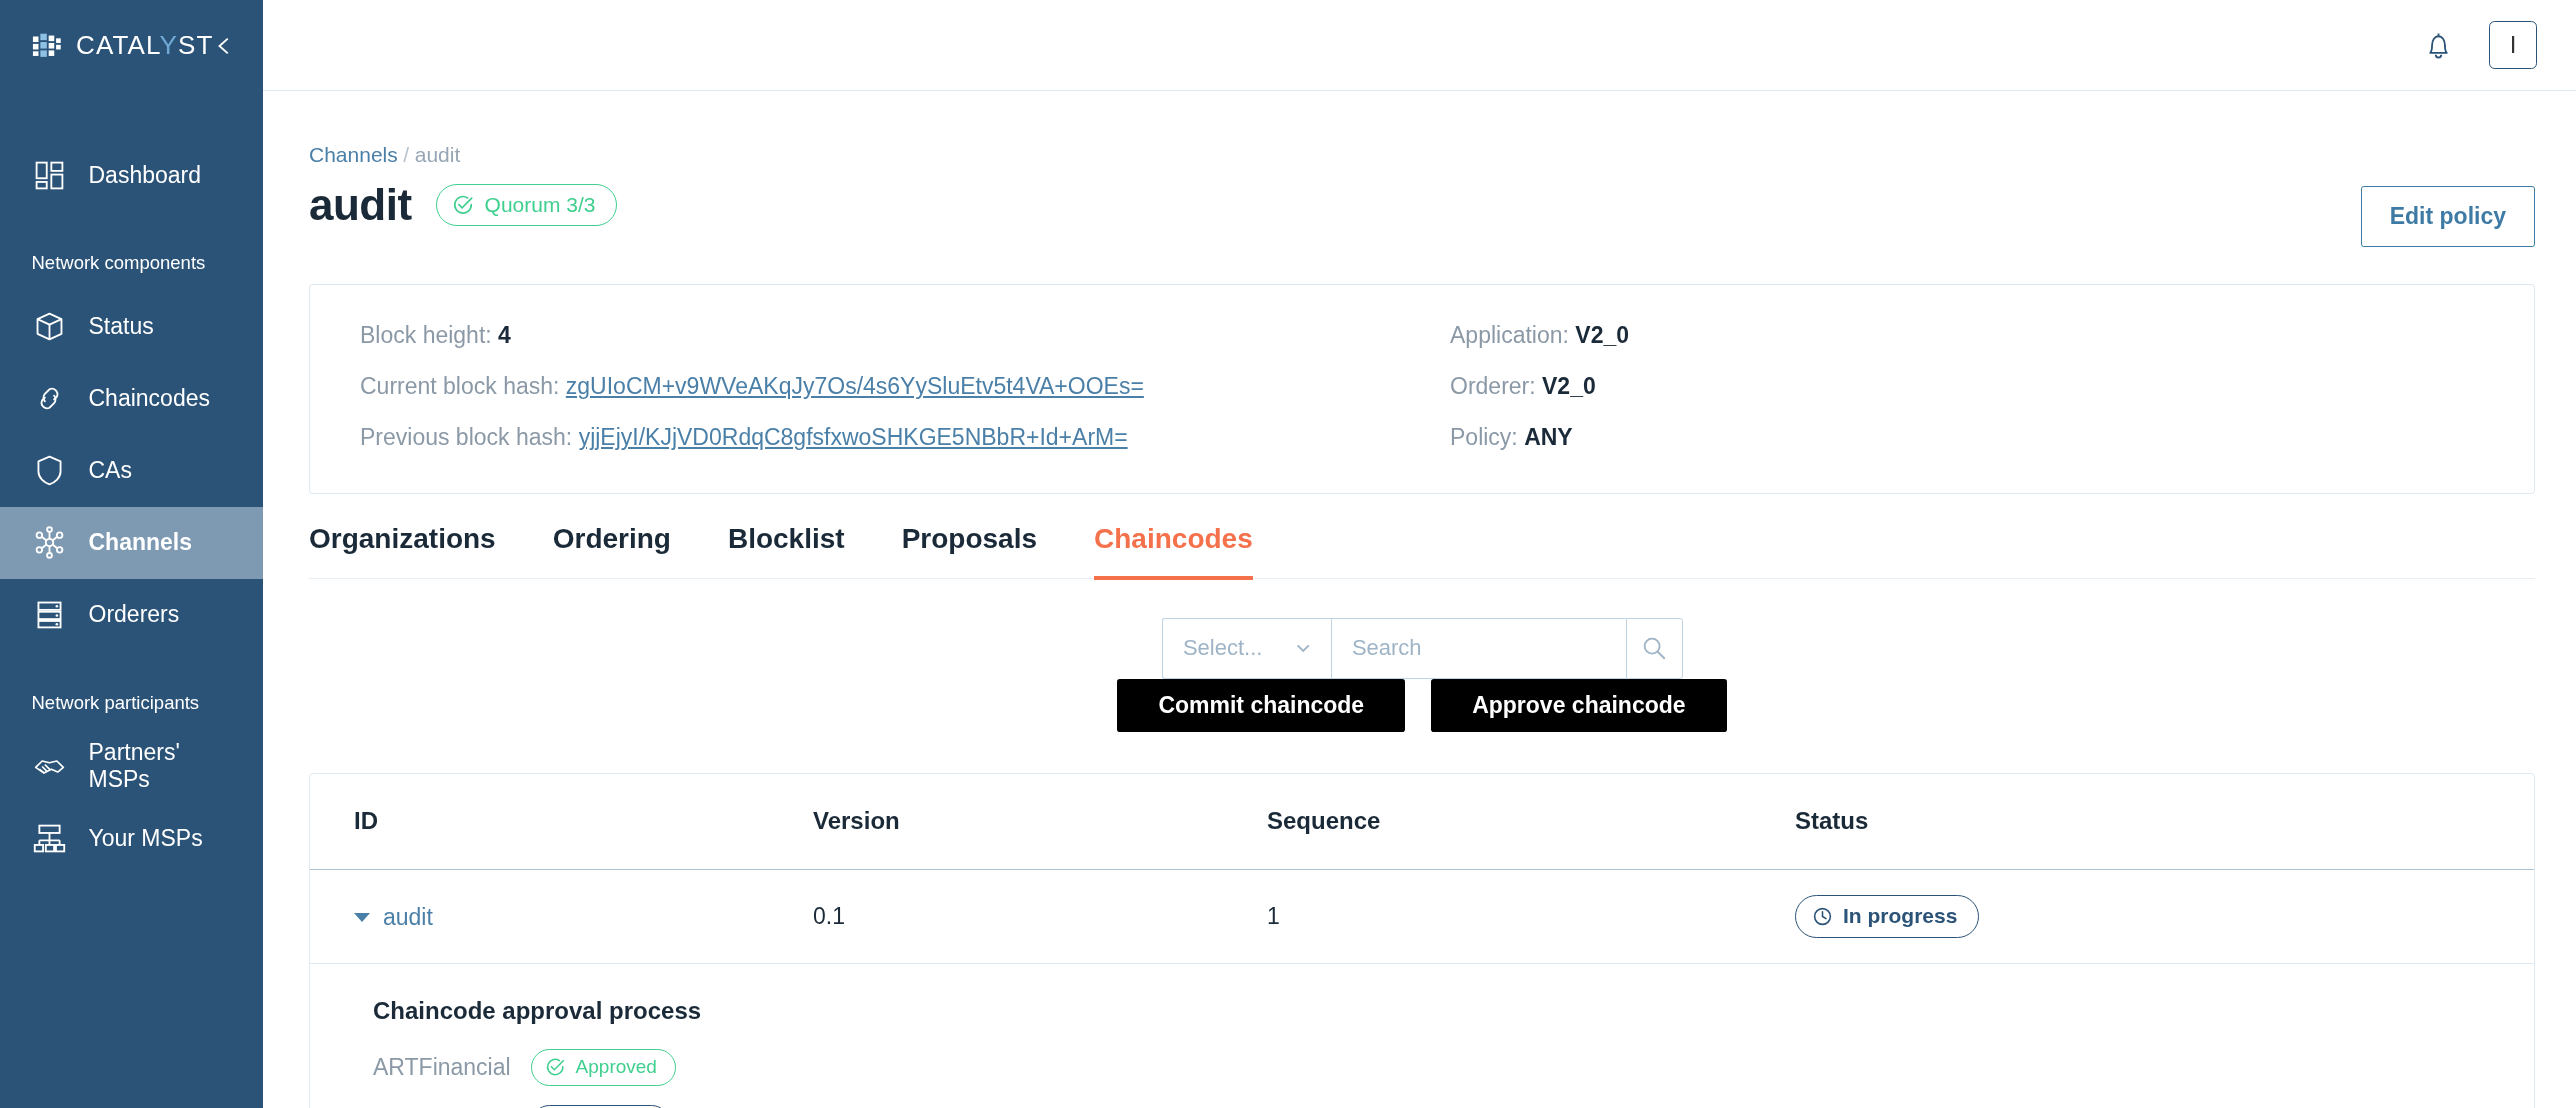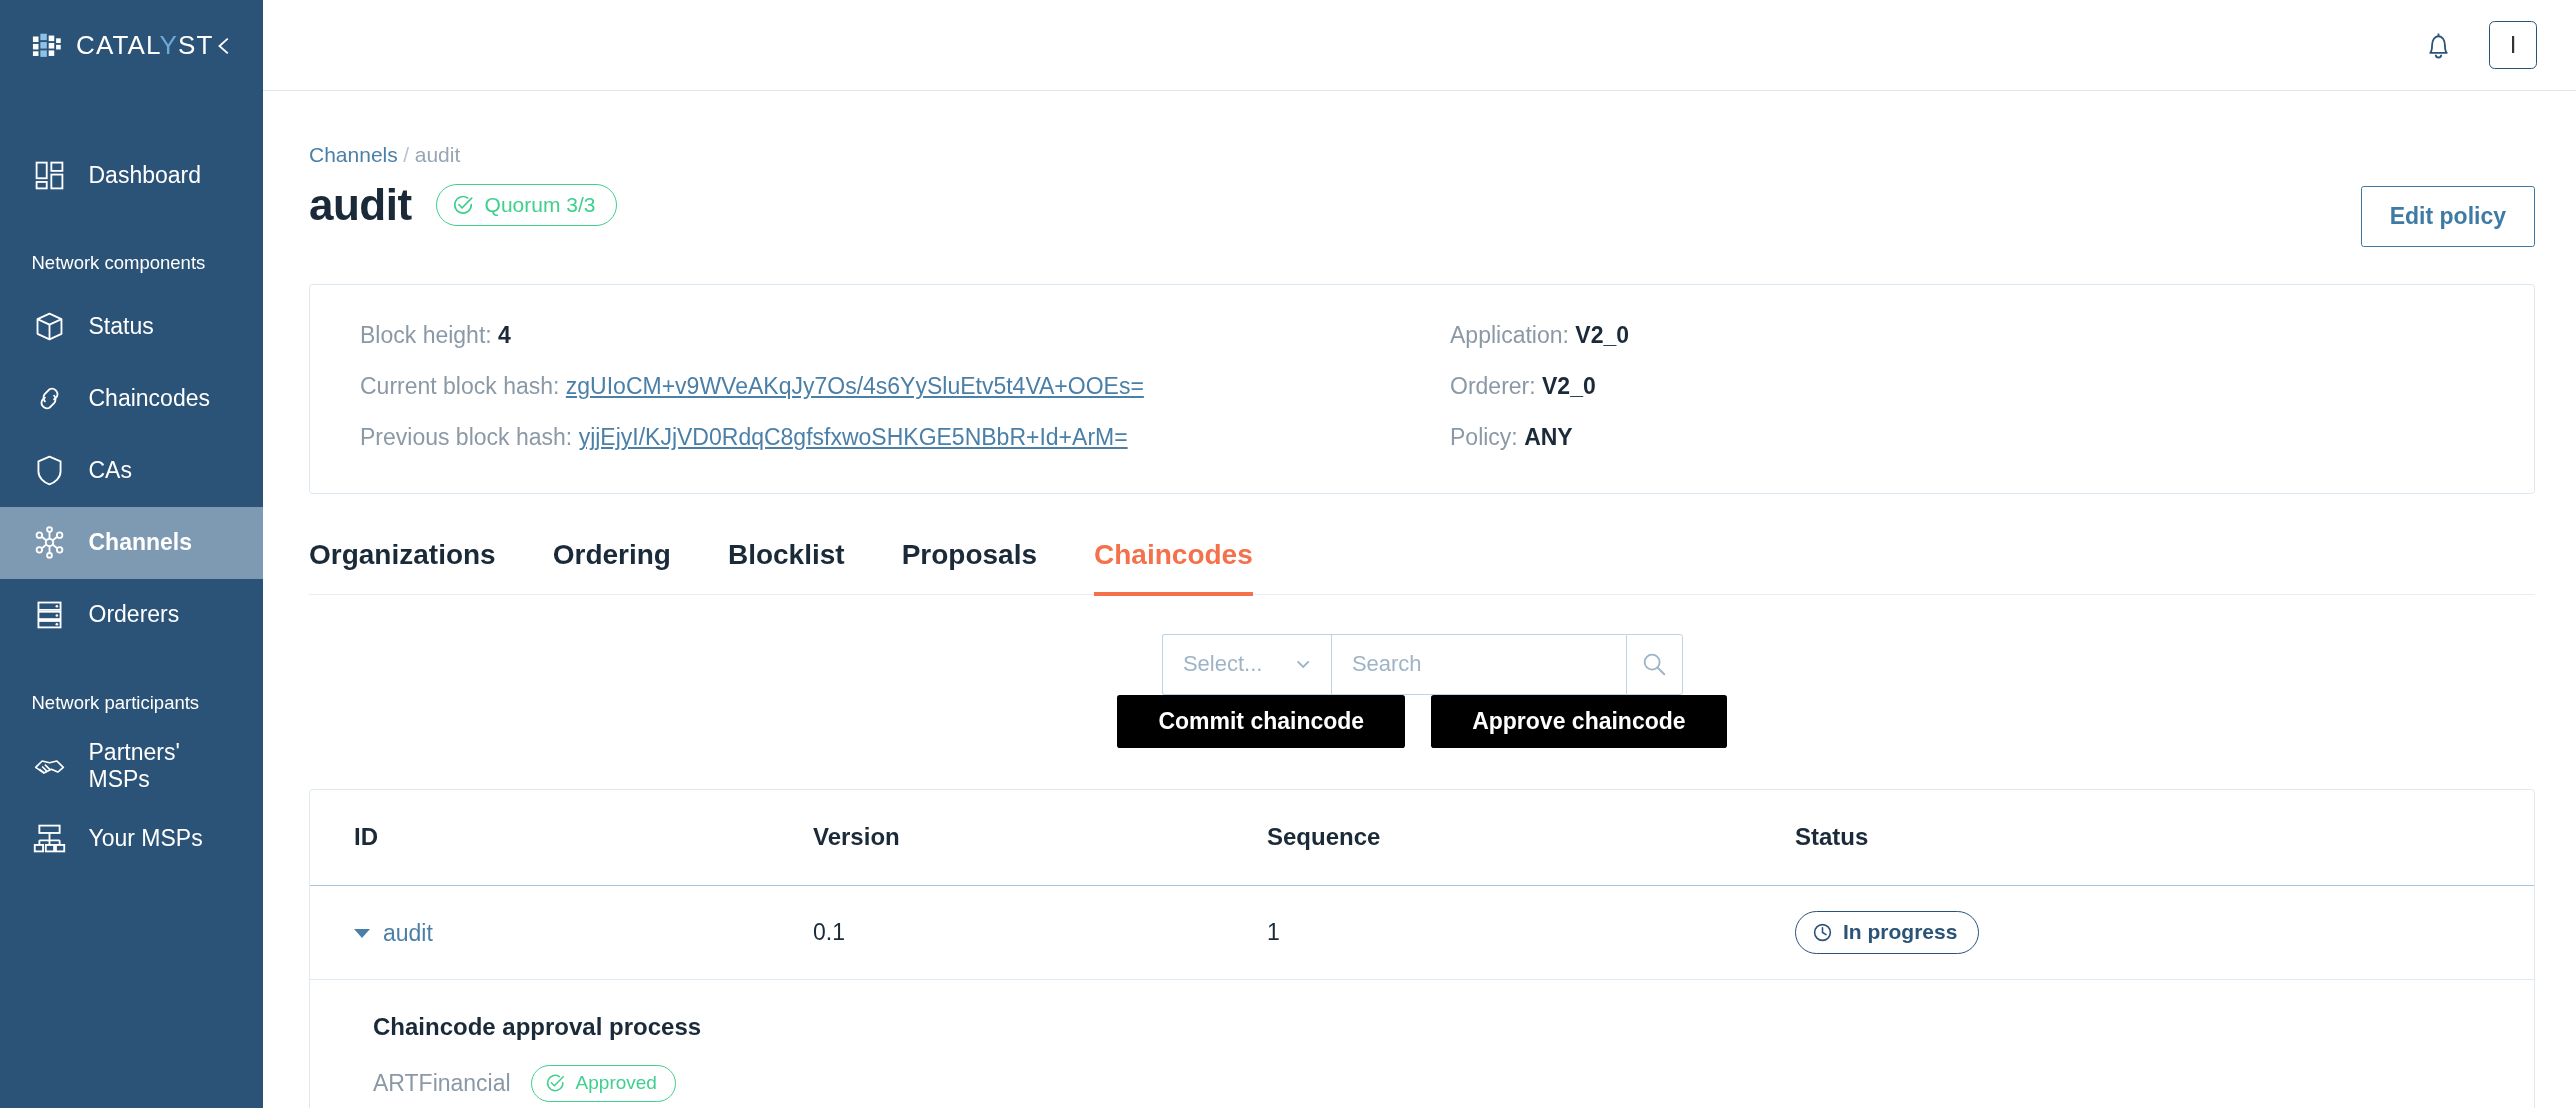--- a/index.html
+++ b/index.html
@@ -97,21 +97,21 @@
   .infocol { flex: 1; }
   .infocol.right { padding-left: 56px; }
   .inforow { font-size: 23px; color: #8b99a7; margin-bottom: 20.4px; line-height: 1.35; }
   .inforow:last-child { margin-bottom: 0; }
   .inforow b { color: #1b2a38; font-weight: 700; }
   .inforow .hash {
     color: #4a7fa8; text-decoration: underline; cursor: pointer;
     word-break: break-all;
   }
 
-  .tabs { display: flex; gap: 0; margin-top: 44px; border-bottom: 1.9px solid #e6edf3; }
+  .tabs { display: flex; gap: 0; margin-top: 28px; border-bottom: 1.9px solid #e6edf3; }
   .tab {
     font-size: 28px; font-weight: 700; color: #1b2a38;
     padding: 0 0 20.4px 0; margin-right: 57px; cursor: pointer;
     border-bottom: 4.6px solid transparent; position: relative; top: 1.9px;
   }
   .tab:last-child { margin-right: 0; }
   .tab.active { color: #f4714b; border-bottom-color: #f4714b; }
 
   .toolbar { display: flex; align-items: center; justify-content: space-between; margin-top: 39px; flex-direction: column; }
   .searchgroup { display: flex; }

